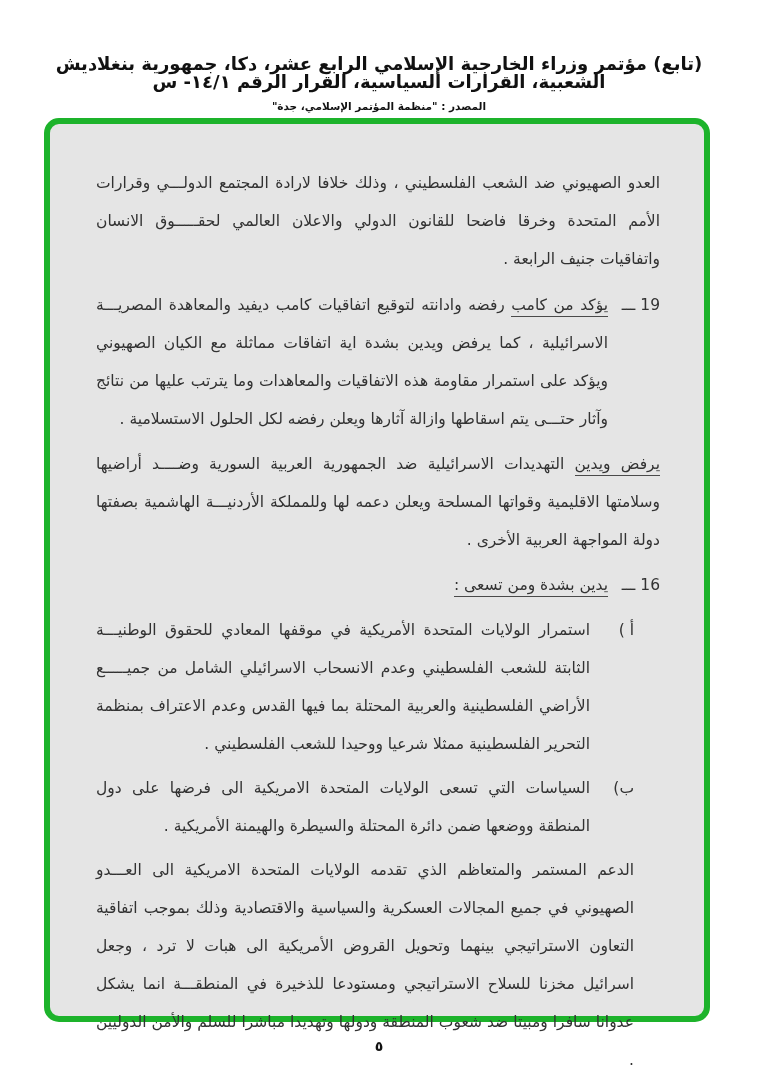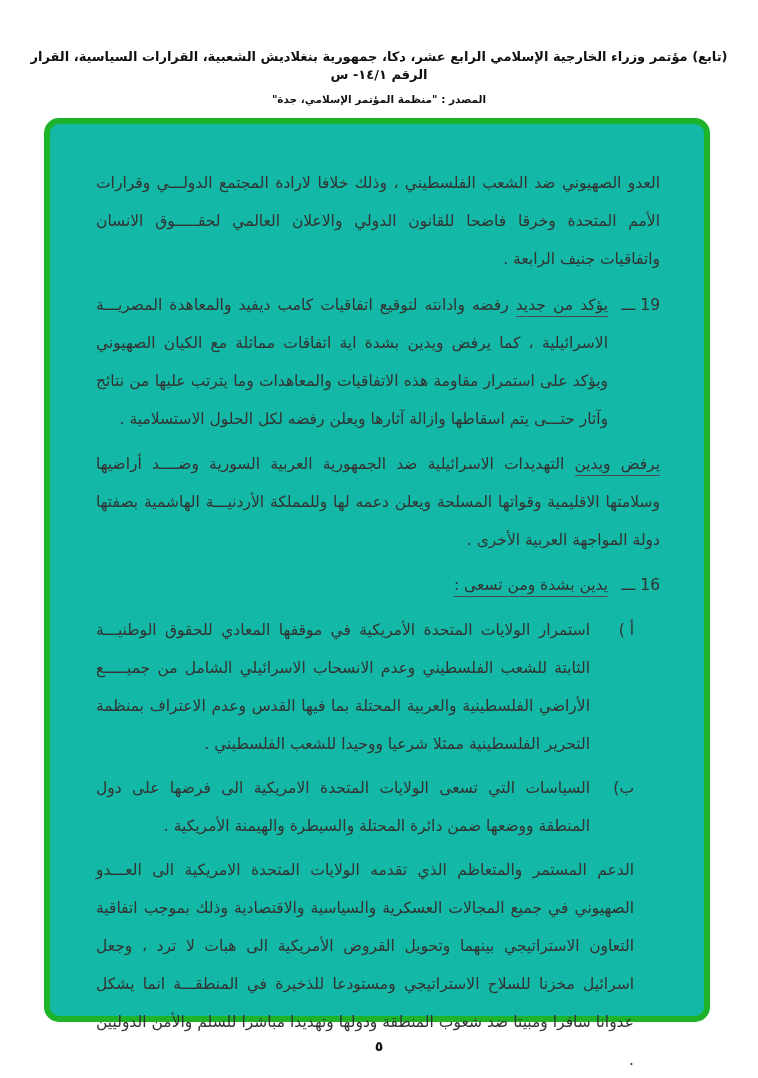--- a/index.html
+++ b/index.html
@@ -19,42 +19,43 @@
   .header {
     position: absolute;
     top: 48px;
     left: 0;
     width: 758px;
     text-align: center;
     direction: rtl;
     color: #111111;
   }
   .header-line1 {
-    font-size: 13px;
+    font-size: 18px;
     font-weight: bold;
     letter-spacing: 0;
     line-height: 18px;
     padding: 0 28px;
+    margin-top: 7px;
   }
   .header-line2 {
     margin-top: 9px;
     font-size: 10.5px;
     font-weight: bold;
   }
   
   .frame {
     position: absolute;
     top: 118px;
     left: 44px;
     width: 666px;
     height: 904px;
     box-sizing: border-box;
     border: 6px solid #1db32b;
     border-radius: 15px;
-    background: #14b8a6;
+    background: #e5e5e5;
   }
   .content {
     direction: rtl;
     box-sizing: border-box;
     width: 100%;
     height: 100%;
     padding: 40px 44px 0 46px;
     color: #323232;
     font-size: 15.5px;
     line-height: 38px;
@@ -122,21 +123,21 @@
   </div>
 
   <div class="frame">
     <div class="content">
 
       <p class="intro">العدو الصهيوني ضد الشعب الفلسطيني ، وذلك خلافا لارادة المجتمع الدولـــي وقرارات الأمم المتحدة وخرقا فاضحا للقانون الدولي والاعلان العالمي لحقـــــوق الانسان واتفاقيات جنيف الرابعة .</p>
 
       <div class="item">
         <span class="num">19 ـــ</span>
         <span class="body">
-          <span class="lead">يؤكد من جديد</span>
+          <span class="lead">يؤكد من كامب</span>
           <span>رفضه وادانته لتوقيع اتفاقيات كامب ديفيد والمعاهدة المصريـــة الاسرائيلية ، كما يرفض ويدين بشدة اية اتفاقات مماثلة مع الكيان الصهيوني ويؤكد على استمرار مقاومة هذه الاتفاقيات والمعاهدات وما يترتب عليها من نتائج وآثار حتـــى يتم اسقاطها وازالة آثارها ويعلن رفضه لكل الحلول الاستسلامية .</span>
         </span>
       </div>
 
       <div class="item">
         <span class="body">
           <span class="lead">يرفض ويدين</span>
           <span>التهديدات الاسرائيلية ضد الجمهورية العربية السورية وضــــد أراضيها وسلامتها الاقليمية وقواتها المسلحة ويعلن دعمه لها وللمملكة الأردنيـــة الهاشمية بصفتها دولة المواجهة العربية الأخرى .</span>
         </span>
       </div>

